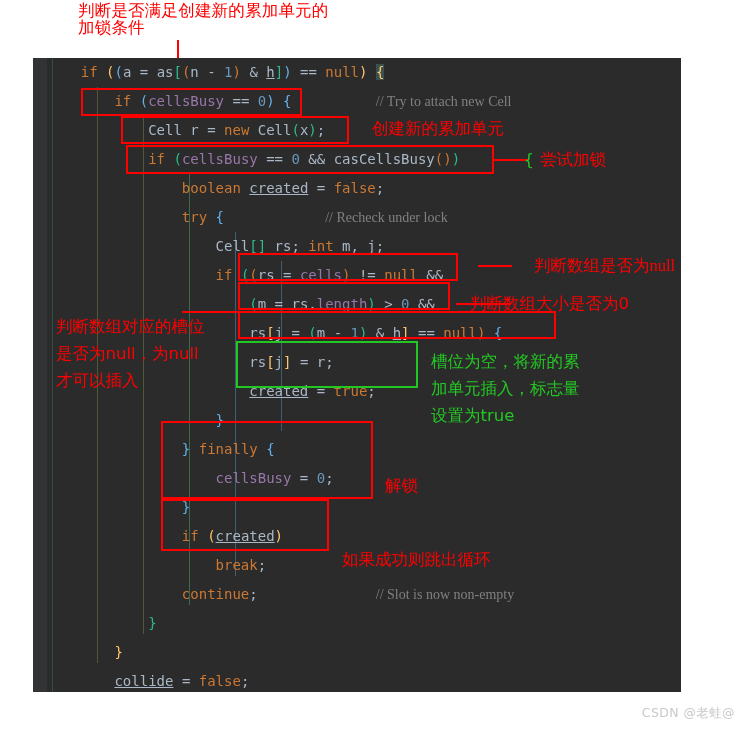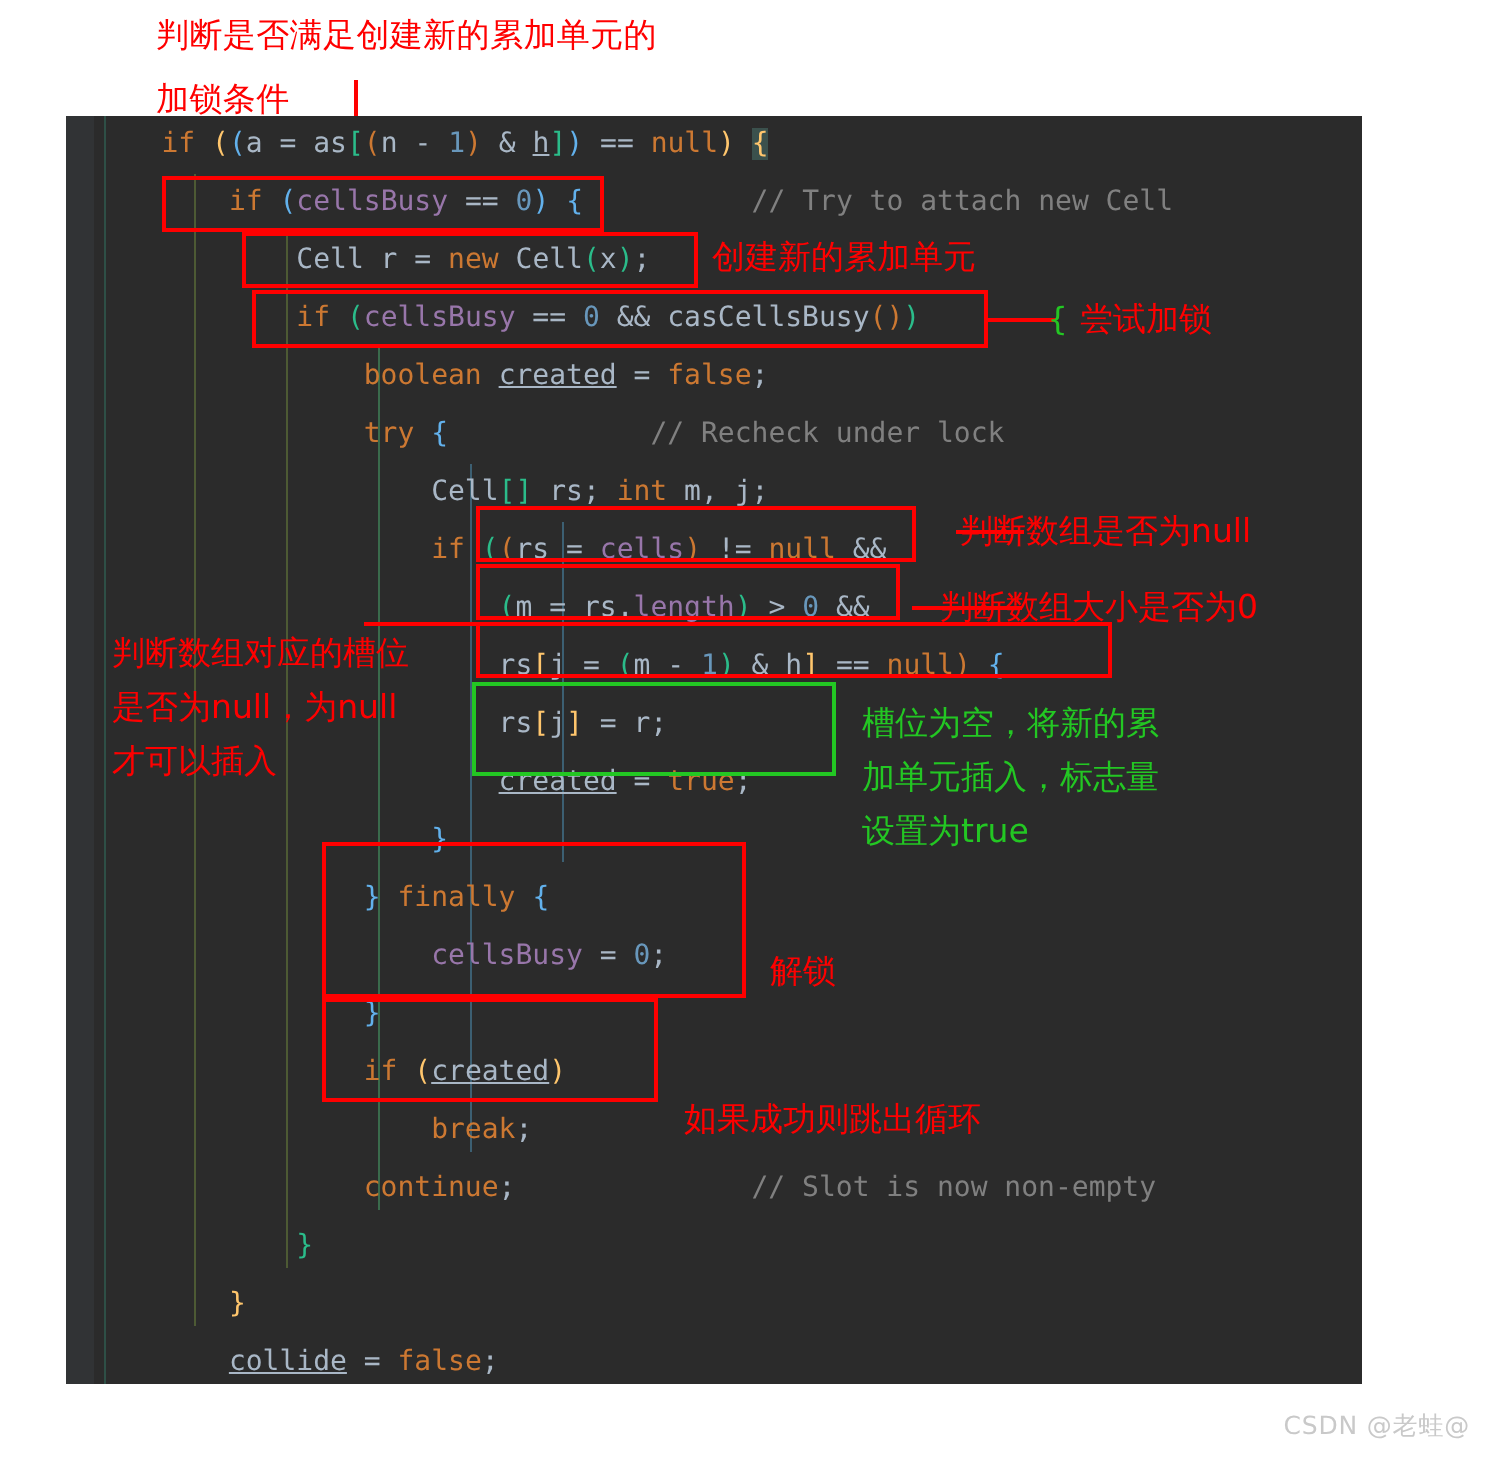--- a/index.html
+++ b/index.html
@@ -17,21 +17,21 @@
 
   
   .top-note {
     position: absolute;
     left: 78px;
     top: 2px;
     width: 420px;
     color: #ff0000;
     font-family: "DejaVu Sans", sans-serif;
     font-size: 16.5px;
-    line-height: 32px;
+    line-height: 17px;
     white-space: pre;
     letter-spacing: 0.2px;
   }
 
   
   .editor {
     position: absolute;
     left: 33px;
     top: 58px;
     width: 648px;
@@ -77,21 +77,21 @@
   .g3 { left: 110px; background: #4d5a34; }
   .g4 { left: 156px; background: #3a6b4c; }
   .g5 { left: 202px; background: #3c5f72; }
   .g6 { left: 248px; background: #3c5f72; }
 
   
   .kw   { color: #cc7832; }       
   .plain{ color: #a9b7c6; }       
   .fld  { color: #9876aa; }       
   .num  { color: #6897bb; }       
-  .cmt  { color: #808080; }       
+  .cmt  { color: #808080; font-family: Liberation Serif, serif; }       
   .typ  { color: #a9b7c6; }
   .und  { text-decoration: underline; }
   .b1   { color: #ffc66d; }       
   .b2   { color: #62b1ec; }       
   .b3   { color: #2bbc8a; }       
   .b4   { color: #cc7832; }
   .meth { color: #a9b7c6; }
   .brace-hl {
     background: #3b514d;
     color: #ffc66d;
@@ -175,27 +175,27 @@
 <div class="box" style="left:161px; top:499px; width:168px; height:52px;"></div>
 
 <div class="rline" style="left:494px; top:159px; width:34px; height:2px;"></div>
 
 <div class="rline" style="left:478px; top:265px; width:34px; height:2px;"></div>
 
 <div class="rline" style="left:456px; top:303px; width:55px; height:2px;"></div>
 
 <div class="rline" style="left:182px; top:311px; width:58px; height:2px;"></div>
 
-<div class="note" style="left:356px; top:115px;font-family:Liberation Serif, serif;">创建新的累加单元</div>
+<div class="note" style="left:372px; top:115px;font-family:Liberation Serif, serif;">创建新的累加单元</div>
 
 <div class="note green" style="left:524px; top:146px; font-family:'DejaVu Sans Mono', monospace; font-size:16px;">{</div>
 
 <div class="note" style="left:540px; top:146px;">尝试加锁</div>
 
-<div class="note" style="left:480px; top:252px;">判断数组是否为null</div>
+<div class="note" style="left:534px; top:252px;font-family:Liberation Serif, serif;">判断数组是否为null</div>
 
 <div class="note" style="left:470px; top:290px;">判断数组大小是否为0</div>
 
 <div class="note" style="left:56px; top:285px;margin-top:28px;">判断数组对应的槽位
 是否为null，为null
 才可以插入</div>
 
 <div class="note green" style="left:431px; top:348px;">槽位为空，将新的累
 加单元插入，标志量
 设置为true</div>

